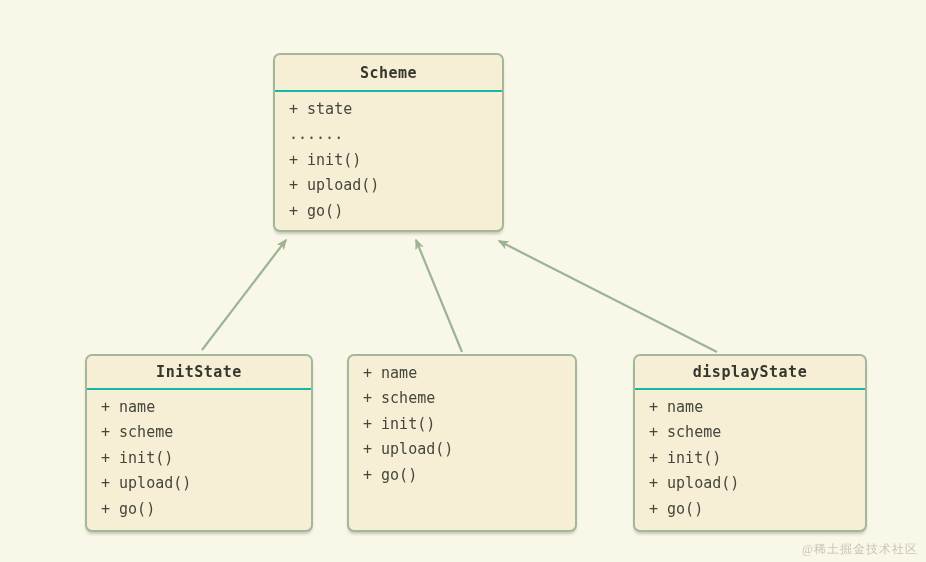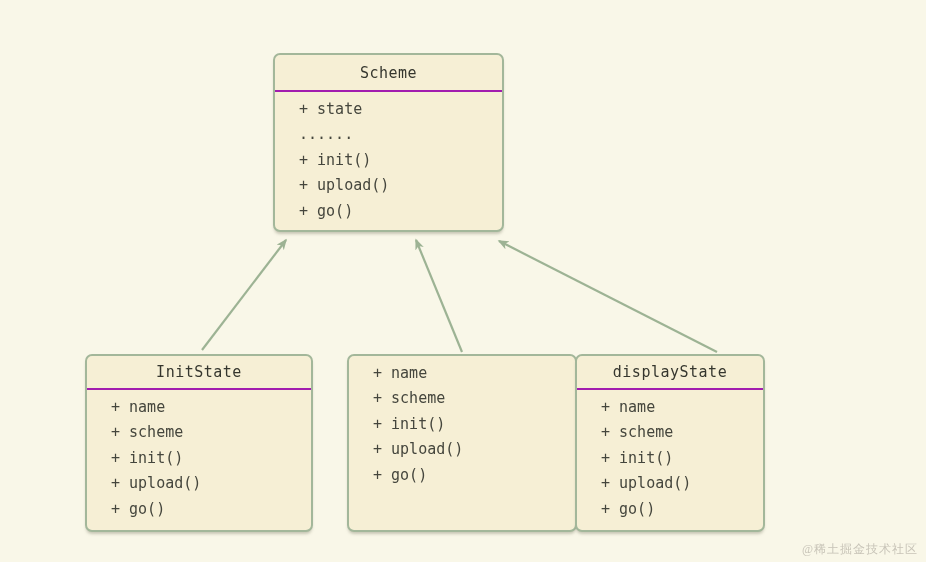--- a/index.html
+++ b/index.html
@@ -32,42 +32,42 @@
     border: 2px solid #a3b79a;
     border-radius: 7px;
     box-sizing: border-box;
     box-shadow: 0 3px 3px -1px rgba(140, 140, 120, 0.45);
     color: #41423a;
   }
   .class-title {
     display: flex;
     align-items: center;
     justify-content: center;
-    border-bottom: 2px solid #a21caf;
-    font-weight: normal;
+    border-bottom: 2px solid #14b8a6;
+    font-weight: bold;
     font-size: 15px;
     color: #35362e;
     letter-spacing: 0.5px;
     box-sizing: border-box;
   }
   .class-body {
-    padding: 5px 6px 0 24px;
+    padding: 5px 6px 0 14px;
     font-size: 15px;
   }
   .member-line {
     line-height: 25.4px;
     white-space: pre;
     color: #45463d;
   }
   
   #box-scheme   { left: 273px; top: 53px;  width: 231px; height: 179px; }
   #box-scheme .class-title { height: 37px; }
   #box-init     { left: 85px;  top: 354px; width: 228px; height: 178px; }
   #box-setting  { left: 347px; top: 354px; width: 230px; height: 178px; }
-  #box-display  { left: 575px; top: 354px; width: 190px; height: 178px; }
+  #box-display  { left: 633px; top: 354px; width: 234px; height: 178px; }
   #box-init .class-title,
   #box-setting .class-title,
   #box-display .class-title { height: 34px; }
 
   .watermark {
     position: absolute;
     right: 8px;
     bottom: 4px;
     font-family: "Liberation Serif", serif;
     font-size: 12px;

